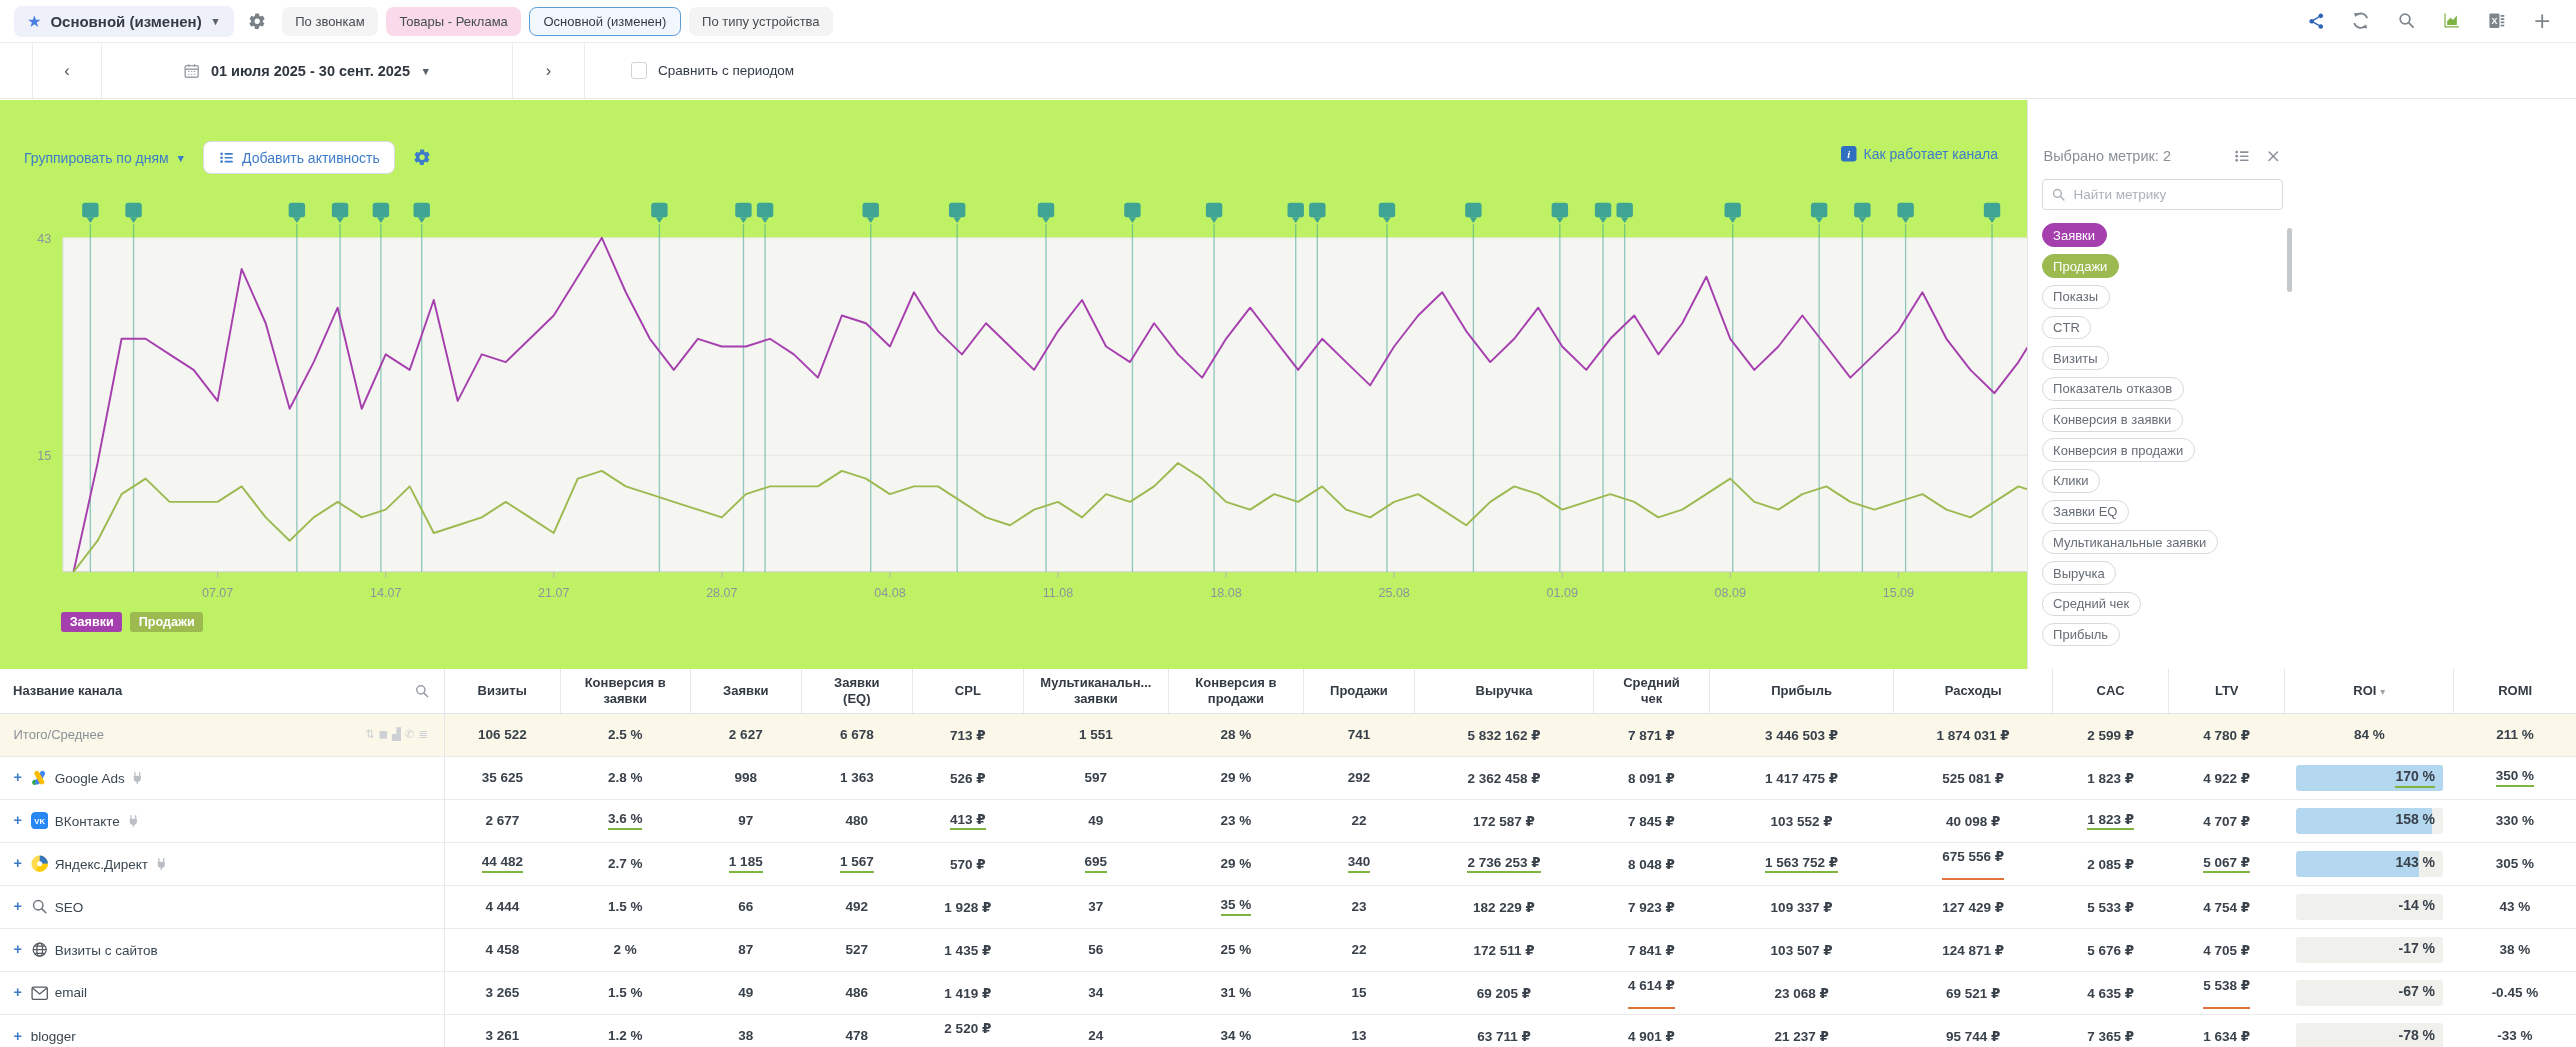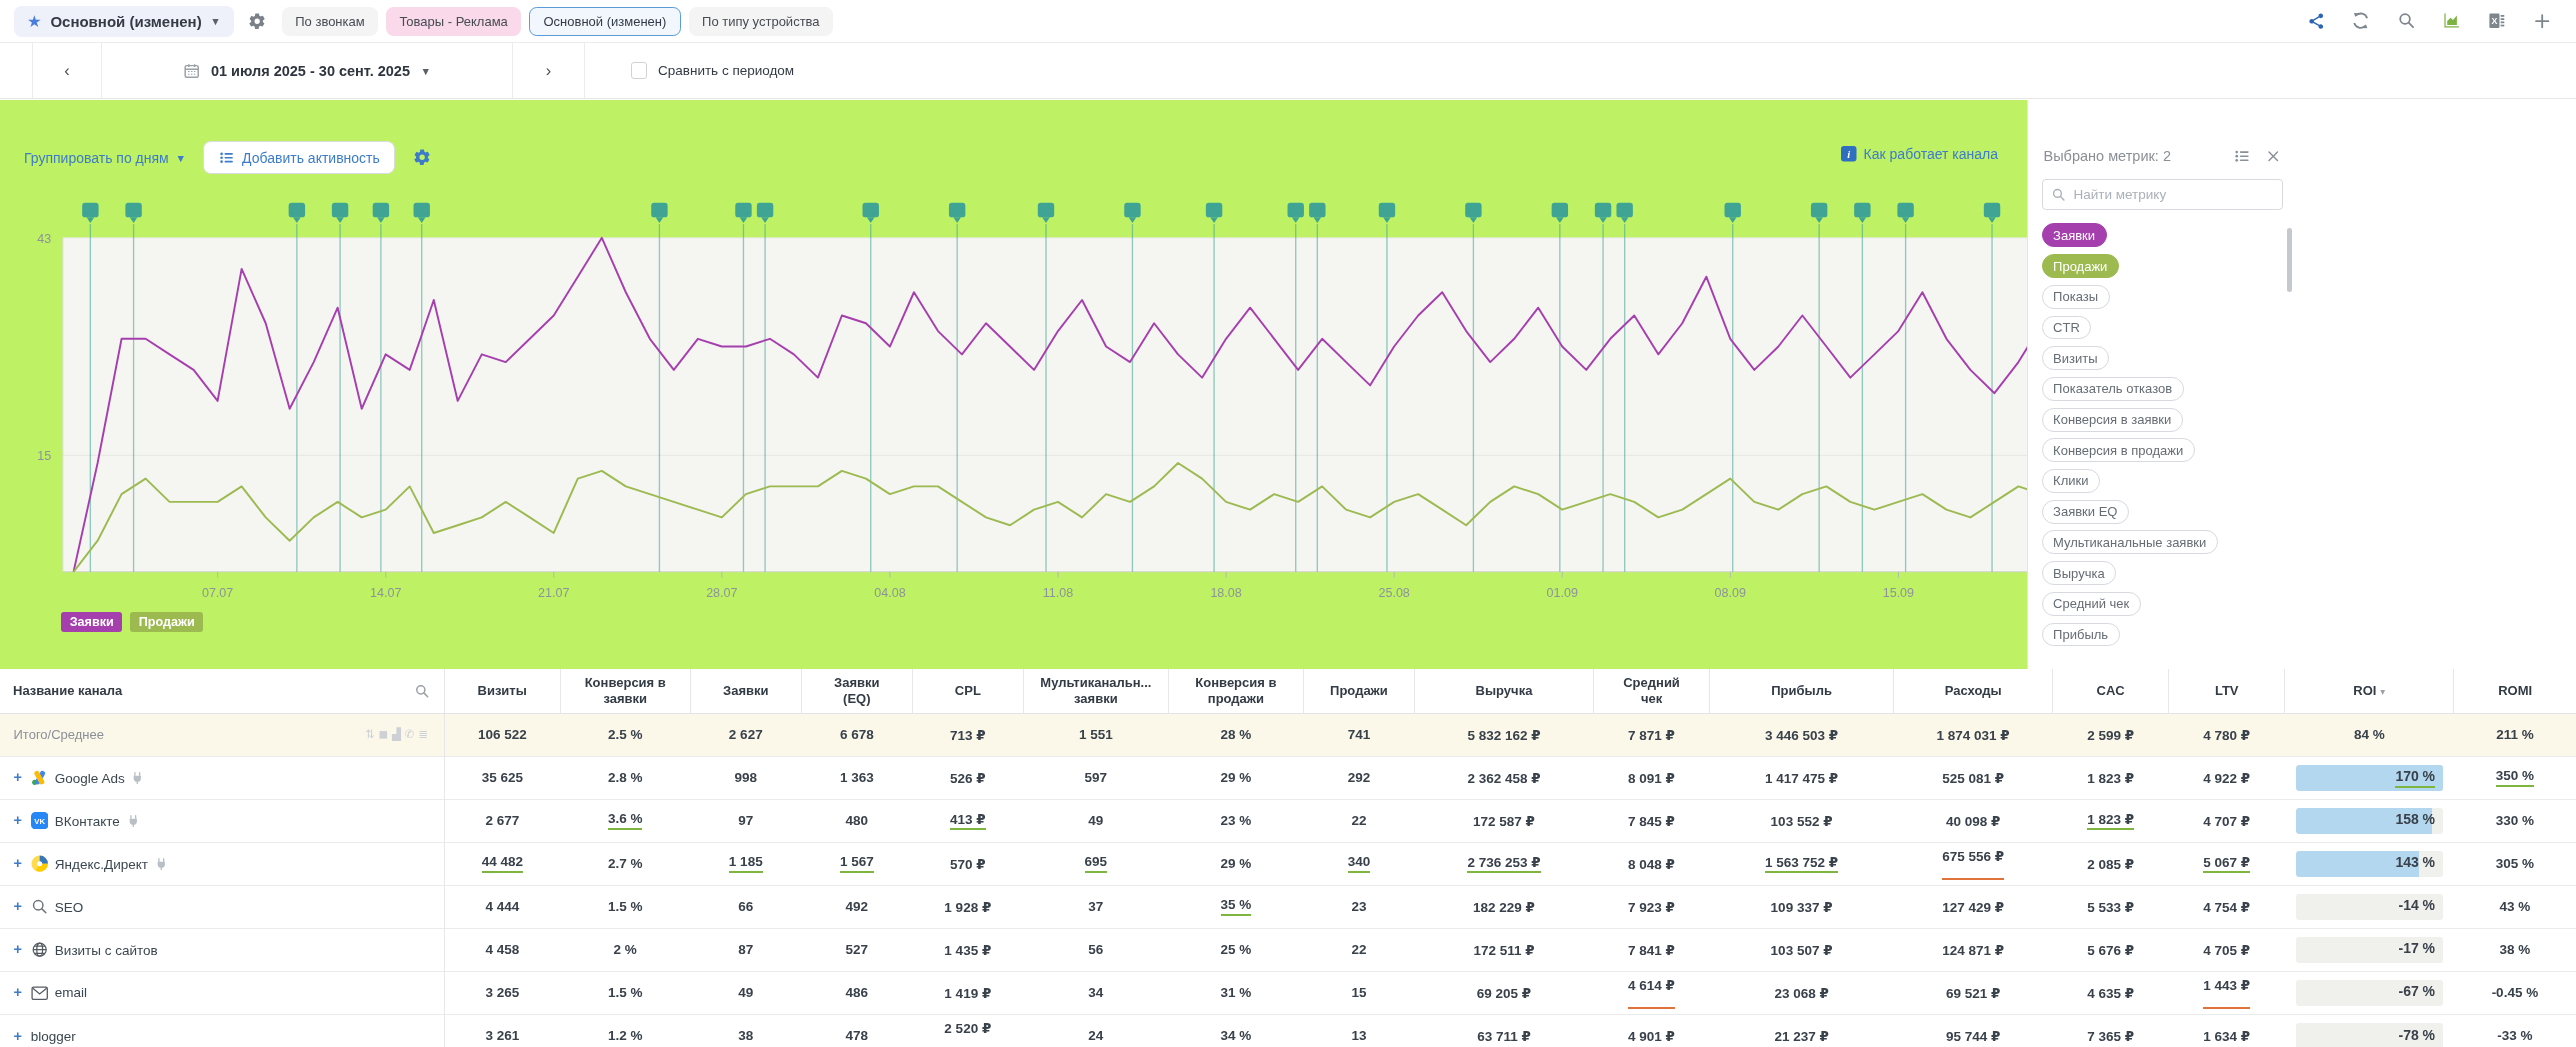--- a/index.html
+++ b/index.html
@@ -698,21 +698,21 @@
           <td><span>486</span></td>
           <td><span>1 419 ₽</span></td>
           <td><span>34</span></td>
           <td><span>31 %</span></td>
           <td><span>15</span></td>
           <td><span>69 205 ₽</span></td>
           <td><span class="u-orange">4 614 ₽</span></td>
           <td><span>23 068 ₽</span></td>
           <td><span>69 521 ₽</span></td>
           <td><span>4 635 ₽</span></td>
-          <td><span class="u-orange">1 443 ₽</span></td>
+          <td><span class="u-orange">5 538 ₽</span></td>
           <td>
             <div class="roibar">
               <div class="roifill" style="width:0%"></div>
               <span class="roitxt">-67 %</span>
             </div>
           </td>
           <td><span>-0.45 %</span></td>
         </tr>
         <tr>
           <td class="name-cell"><span class="expand">+</span><span>blogger</span></td>

